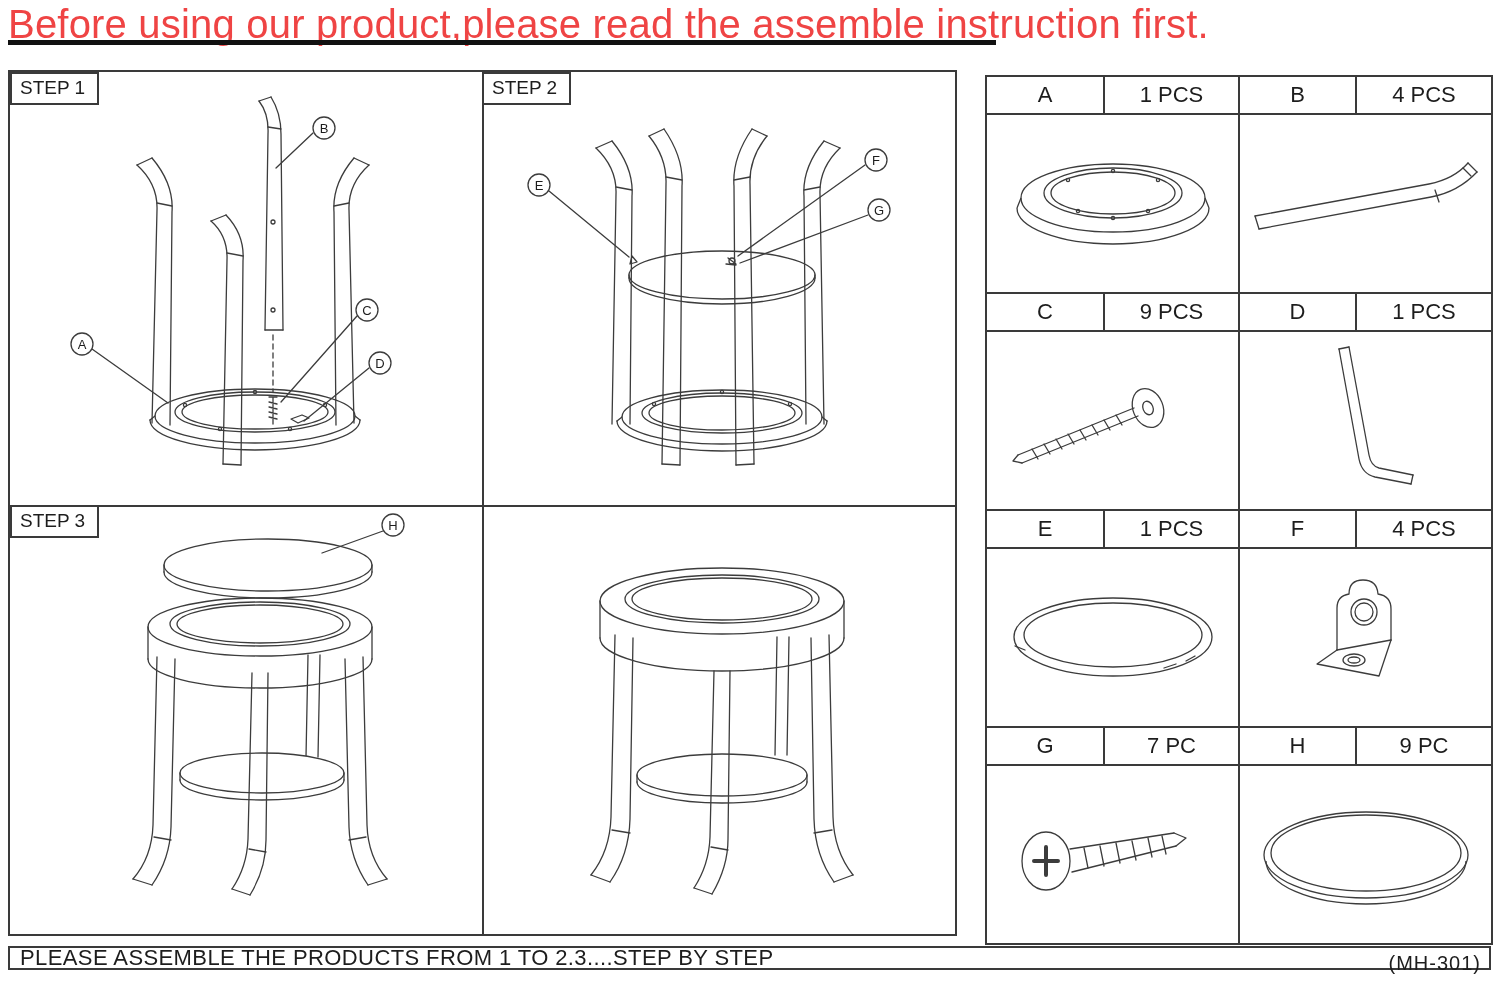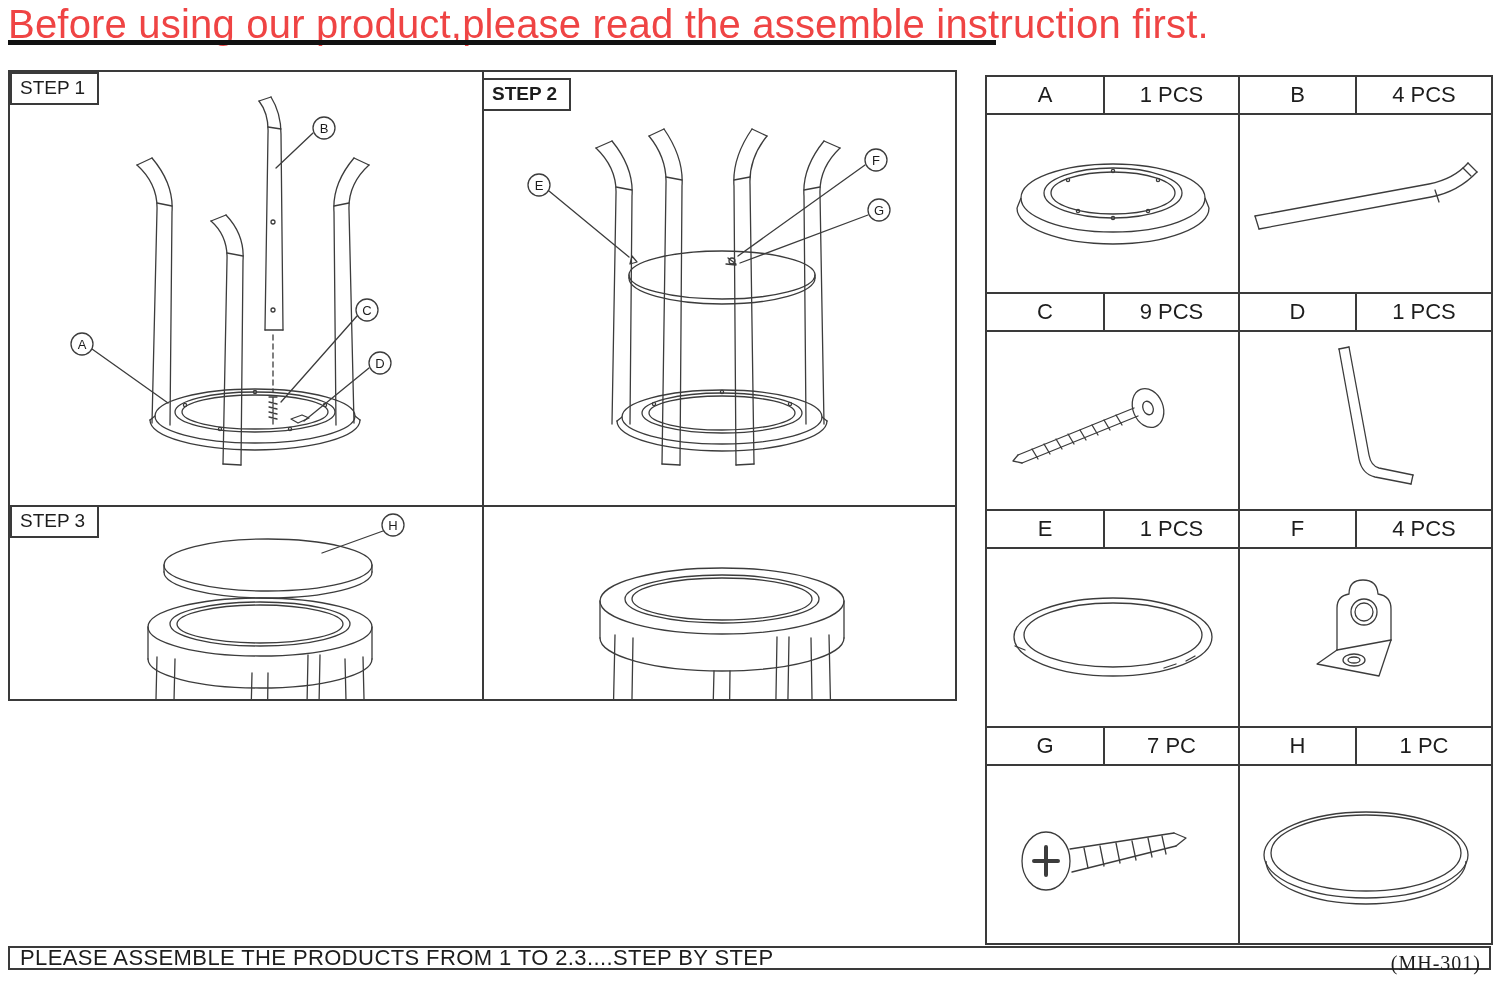--- a/index.html
+++ b/index.html
@@ -8,21 +8,21 @@
     font-family:"Liberation Sans",sans-serif;color:#1d1d1d;
   }
   .title{
     position:absolute;left:8px;top:2px;font-size:40px;letter-spacing:.2px;color:#ef4444;
     white-space:nowrap;
   }
   .title-underline{
     position:absolute;left:8px;top:40px;width:988px;height:5px;background:#111;
   }
   .main-box{
-    position:absolute;left:8px;top:70px;width:949px;height:631px;
+    position:absolute;left:8px;top:70px;width:949px;height:866px;
     border:2px solid #3a3a3a;box-sizing:border-box;overflow:hidden;background:#fff;
   }
   .v-div{position:absolute;left:472px;top:0;width:0;height:100%;border-left:2px solid #3a3a3a;}
   .h-div{position:absolute;left:0;top:433px;width:100%;height:0;border-top:2px solid #3a3a3a;}
   .step-label{
     position:absolute;background:#fff;border:2px solid #3a3a3a;
     font-size:19px;padding:3px 12px 4px 8px;color:#1d1d1d;z-index:5;
   }
   .q{position:absolute;}
   .parts-table{
@@ -37,36 +37,36 @@
   .parts-table td.img{height:177px;}
   .parts-table td.img svg{display:block;margin:0 auto;}
   .footer-box{
     position:absolute;left:8px;top:946px;width:1483px;height:24px;
     border:2px solid #3a3a3a;box-sizing:border-box;background:#fff;
     display:flex;align-items:center;
   }
   .footer-text{font-size:22px;padding-left:10px;letter-spacing:.4px;white-space:nowrap;}
   .footer-model{
     position:absolute;right:8px;top:4px;font-size:20px;
-    font-family:Liberation Serif, serif;letter-spacing:1px;
+    font-family:Liberation Sans, sans-serif;letter-spacing:1px;
   }
   svg text{font-family:"Liberation Sans",sans-serif;}
 </style>
 </head>
 <body>
 
 <div class="title">Before using our product,please read the assemble instruction first.</div>
 <div class="title-underline"></div>
 
 <div class="main-box">
   <div class="v-div"></div>
   <div class="h-div"></div>
 
   <div class="step-label" style="left:0;top:0;">STEP 1</div>
-  <div class="step-label" style="left:472px;top:6px;font-weight:bold;">STEP 2</div>
+  <div class="step-label" style="left:472px;top:0;">STEP 2</div>
   <div class="step-label" style="left:0;top:433px;text-align:right;">STEP 3</div>
 
   <svg class="q" style="left:0;top:0;" width="472" height="433" viewBox="0 0 472 433">
     <g stroke="#3c3c3c" fill="none" stroke-width="1.3" stroke-linecap="round" stroke-linejoin="round">
 
       <g>
         <ellipse cx="245" cy="344" rx="100" ry="27"></ellipse>
         <path d="M140,348 A105,30 0 0 0 350,348"></path>
         <path d="M145,344 L140,348 M345,344 L350,348"></path>
         <ellipse cx="245" cy="340" rx="80" ry="20"></ellipse>
@@ -404,21 +404,21 @@
           <ellipse cx="113" cy="108" rx="11" ry="6"></ellipse>
               <ellipse cx="113" cy="108" rx="6" ry="3"></ellipse>
         </g>
       </svg>
     </td>
   </tr>
   <tr>
     <td class="hdr">G</td>
     <td class="hdr">7 PC</td>
     <td class="hdr">H</td>
-    <td class="hdr">1 PC</td>
+    <td class="hdr">9 PC</td>
   </tr>
   <tr>
     <td class="img" colspan="2">
       <svg width="250" height="172" viewBox="0 0 250 172">
         <g stroke="#3c3c3c" fill="none" stroke-width="1.3" stroke-linecap="round" stroke-linejoin="round">
           <ellipse cx="58" cy="92" rx="24" ry="29"></ellipse>
           <path d="M46,92 h24 M58,78 v28" stroke-width="4"></path>
           <path d="M82,80 L186,64"></path>
               <path d="M84,103 L188,77"></path>
           <path d="M186,64 L198,69 L188,77"></path>

